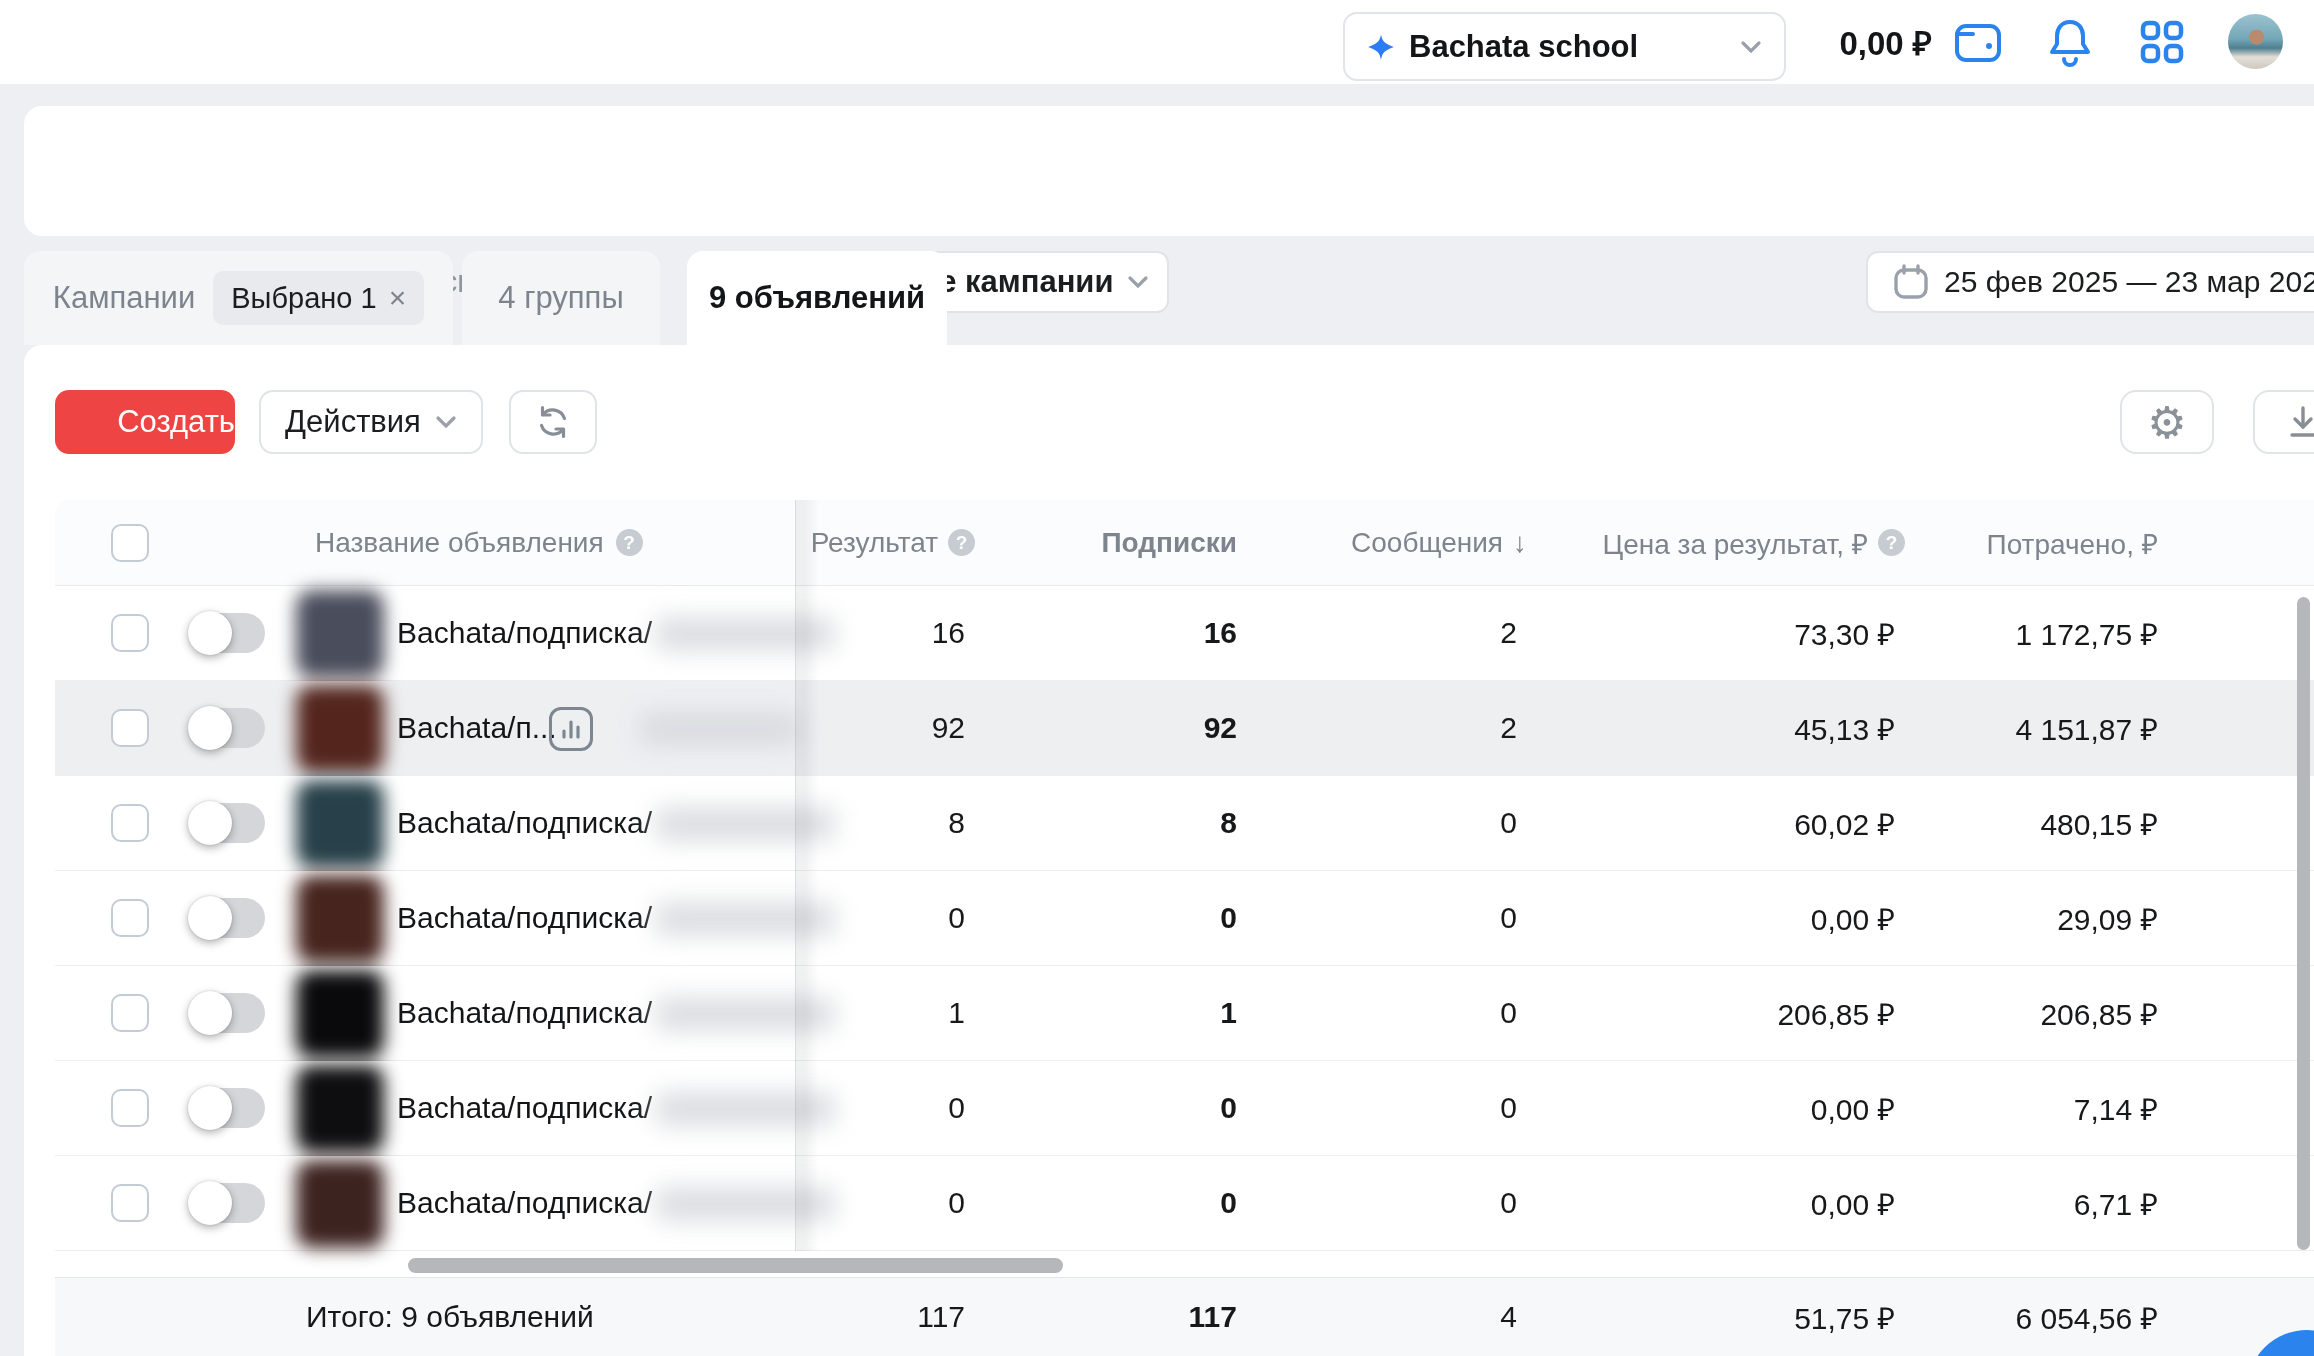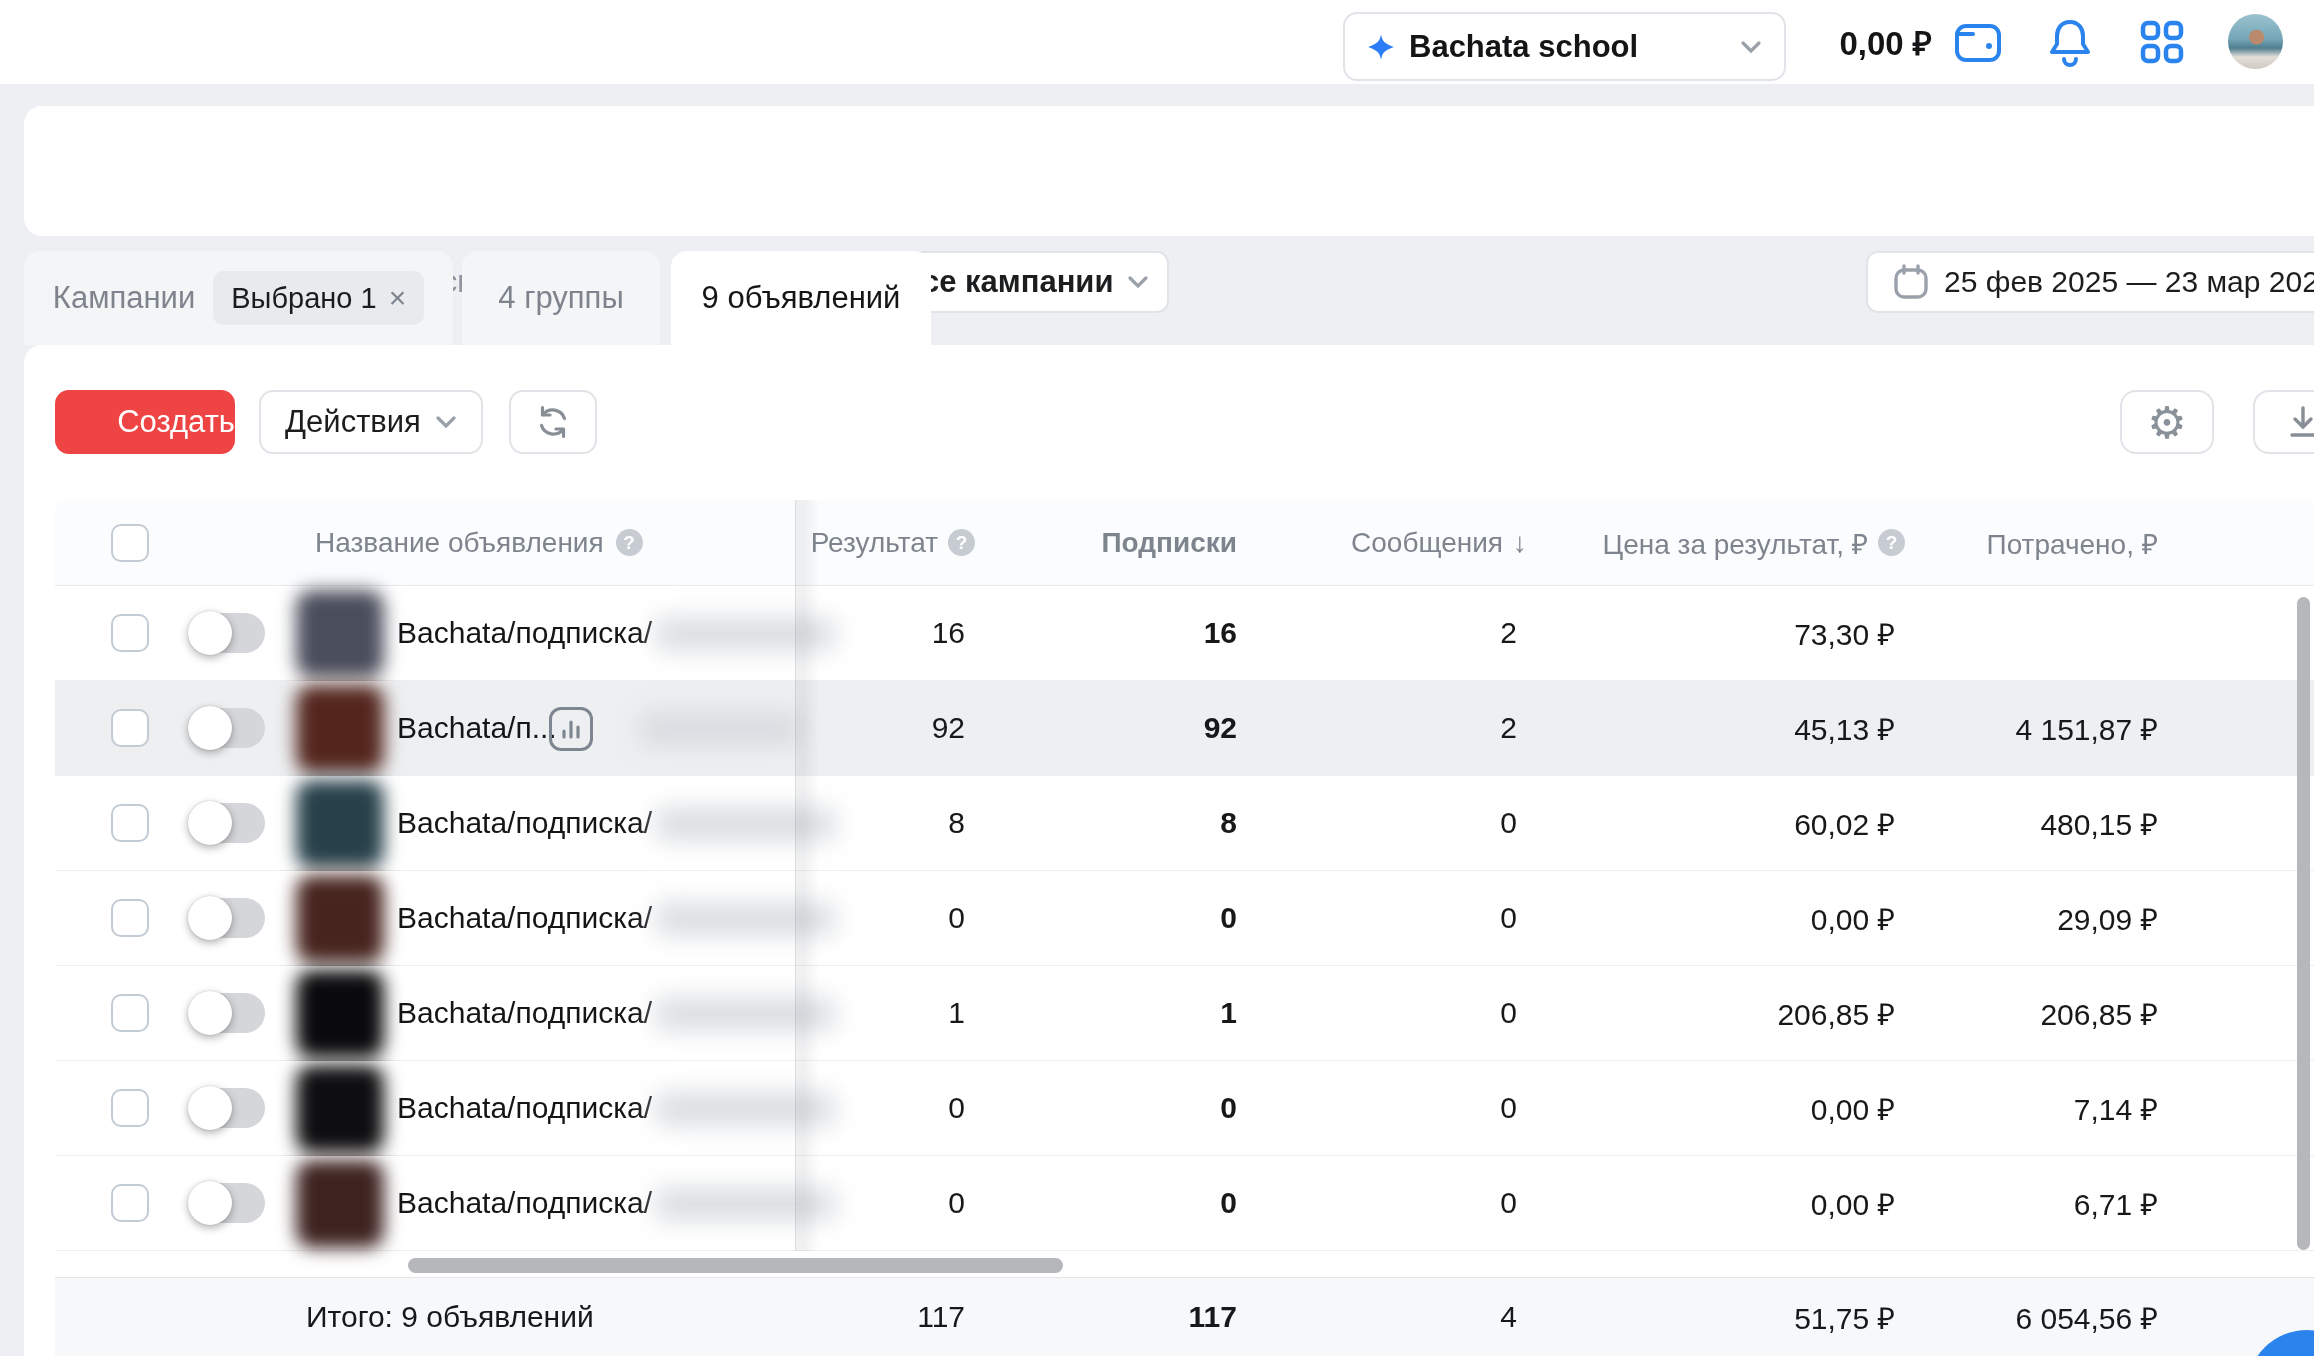--- a/index.html
+++ b/index.html
@@ -45,21 +45,21 @@
     border:none; background:transparent; outline:none; flex:1;
     font-family:"Liberation Sans", sans-serif; font-size:31px; color:#1b1d1f;
   }
   .search-box input::placeholder { color:#8e959e; }
   .campaigns-dd { left:856px; top:145px; width:289px; height:62px; justify-content:center; font-weight:700; }
   .date-btn { left:1842px; top:145px; width:500px; height:62px; padding:0 24px; font-size:30px; font-weight:400; }
 
   
   .tab { top:251px; height:94px; border-radius:16px 16px 0 0; display:flex; align-items:center; justify-content:center; gap:18px; font-size:31px; cursor:pointer; }
   .tab-inactive { background:#f4f5f7; color:#7e848d; }
-  .tab-active   { background:#ffffff; color:#141517; font-weight:400; }
+  .tab-active   { background:#ffffff; color:#141517; font-weight:700;margin-left:16px; }
   .tab1 { left:24px;  width:429px; }
   .tab2 { left:462px; width:198px; }
   .tab3 { left:671px; width:260px; }
   .chip {
     height:54px; background:#e8eaee; border-radius:10px; padding:0 18px;
     display:flex; align-items:center; gap:12px; font-size:29px; color:#1b1c1e;
   }
   .chip .x { color:#7e848d; font-size:30px; cursor:pointer; }
 
   
@@ -309,20 +309,21 @@
       </span>
     <span class="thumb" style="background: rgb(74, 78, 92);"></span>
     <span class="cell c-name">
         <span class="name">Bachata/подписка/</span>
       </span>
     <span class="smudge"></span>
     <span class="cell num c-result">16</span>
     <span class="cell num c-subs">16</span>
     <span class="cell num c-msgs">2</span>
     <span class="cell num c-cost">73,30 ₽</span>
+    <span class="cell num c-spent">1 172,75 ₽</span>
   </div>
 
   <div class="row hover">
     <span class="cell c-check">
         <span class="checkbox"></span>
       </span>
     <span class="cell c-toggle">
         <span class="toggle">
           <span class="knob"></span>
         </span>

